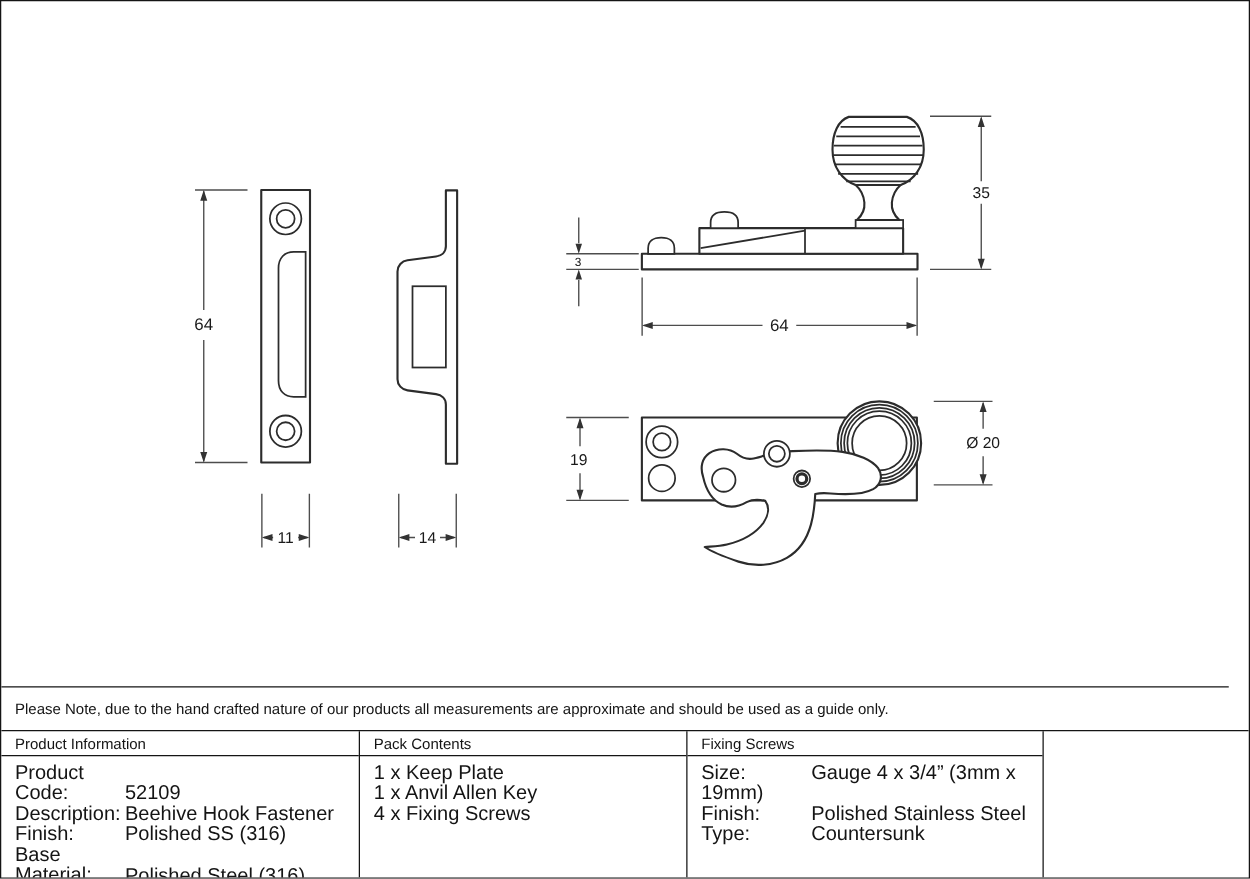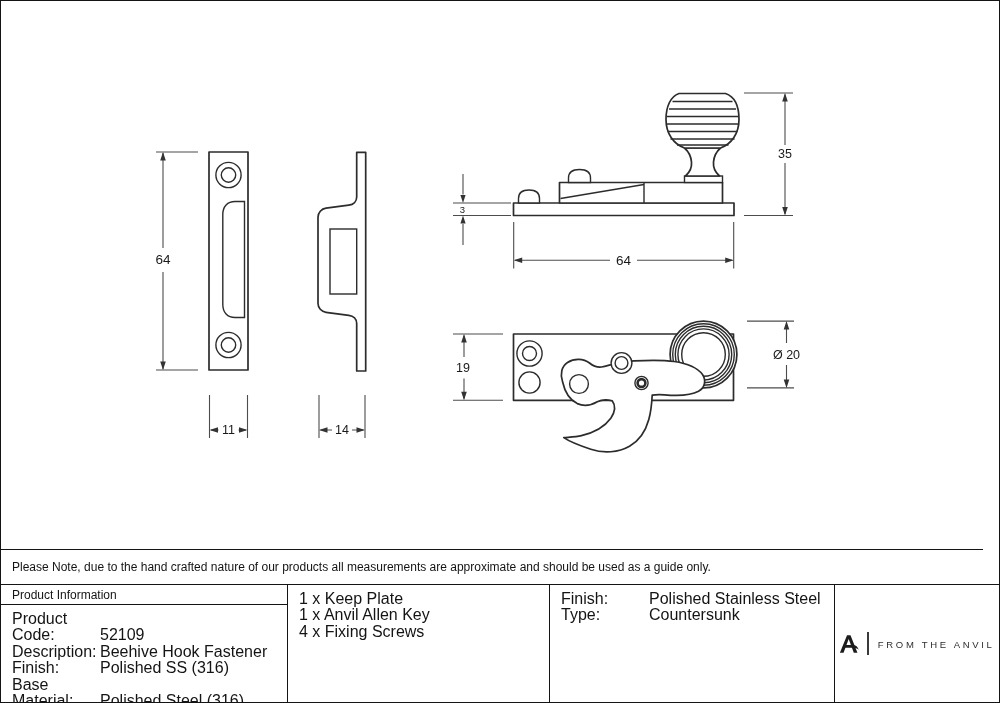--- a/index.html
+++ b/index.html
@@ -188,43 +188,38 @@
         <div class="row">
           <span class="lbl">Finish:</span><span class="val">Polished SS (316)</span>
         </div>
         <div class="row">
           <span class="lbl">Base Material:</span><span class="val">Polished Steel (316)</span>
         </div>
       </div>
     </div>
 
     <div class="col col-pack">
+      <div class="col-header">Pack Contents</div>
       <div class="col-body">
         <div class="row">1 x Keep Plate</div>
         <div class="row">1 x Anvil Allen Key</div>
         <div class="row">4 x Fixing Screws</div>
       </div>
     </div>
 
     <div class="col col-screws">
+      <div class="col-header">Fixing Screws</div>
       <div class="col-body">
+        <div class="row">
+          <span class="lbl">Size:</span><span class="val">Gauge 4 x 3/4” (3mm x 19mm)</span>
+        </div>
         <div class="row">
           <span class="lbl">Finish:</span><span class="val">Polished Stainless Steel</span>
         </div>
         <div class="row">
           <span class="lbl">Type:</span><span class="val">Countersunk</span>
         </div>
       </div>
     </div>
 
-    <div class="col col-logo">
-      <div class="logo-wrap">
-        <svg width="21" height="24" viewBox="0 0 23 24">
-          <path fill="#1c1c1c" d="M1,21.5 L8.8,2.5 L12.6,2.5 L20.2,21.5 L16.2,21.5 L10.6,6.5 L5,21.5 Z"></path>
-          <path fill="#1c1c1c" d="M5.5,13 L16,13 C18.6,13.2 20.4,14.8 21.6,18.4 C19.8,16.7 17.8,16.2 15.4,16.2 L4.2,16.2 Z"></path>
-        </svg>
-        <div class="logo-divider"></div>
-        <span class="brand-text">FROM THE ANVIL</span>
-      </div>
-    </div>
 
   </div>
 </div>
 
 </body></html>

